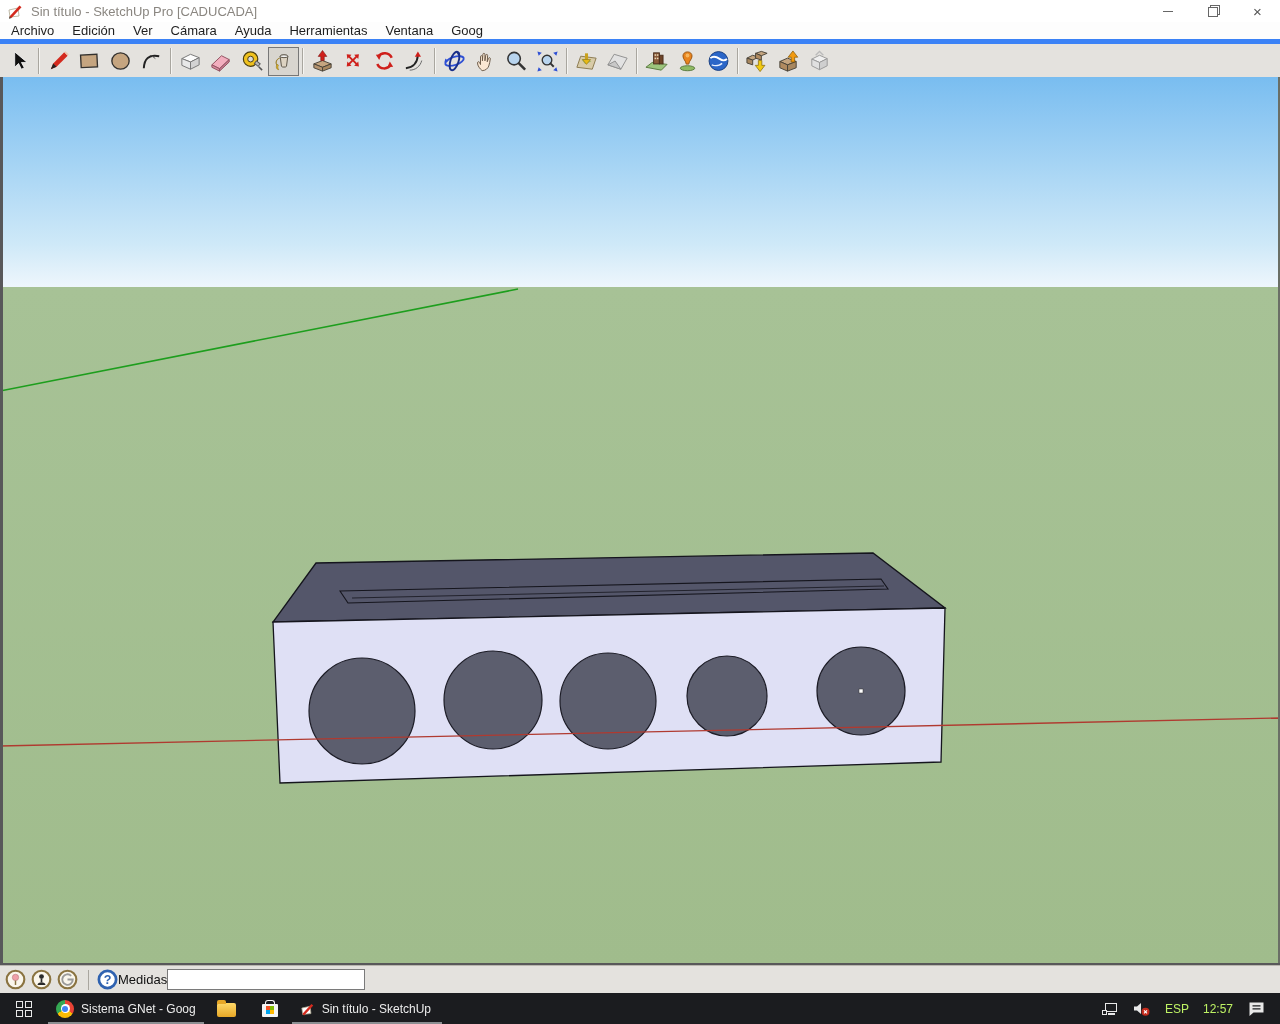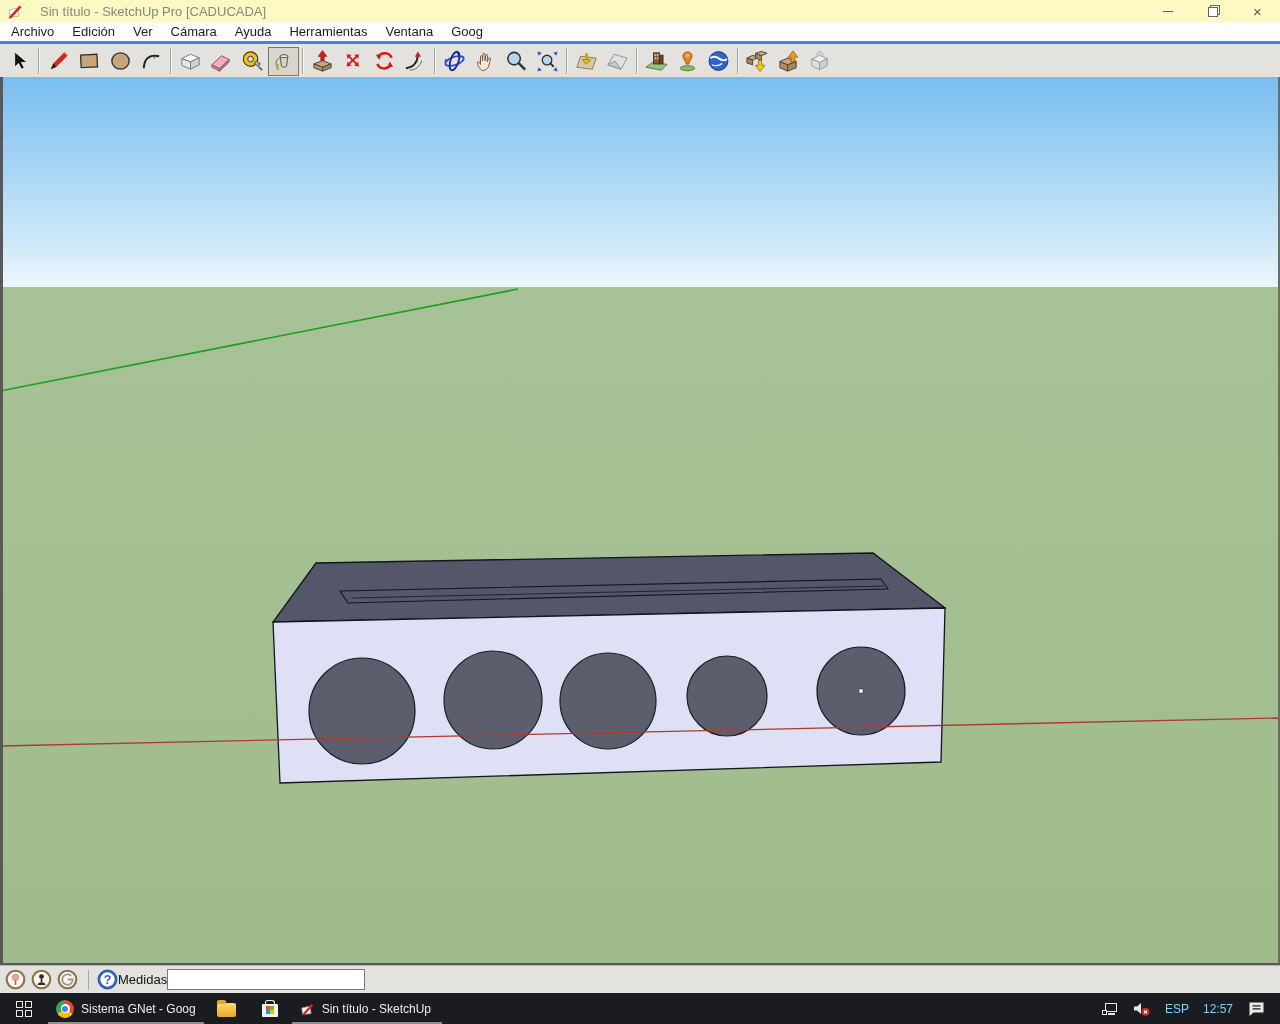--- a/index.html
+++ b/index.html
@@ -1,32 +1,32 @@
 <!DOCTYPE html>
 <html><head>
 <meta charset="utf-8">
 <style>
   * { margin:0; padding:0; box-sizing:border-box; }
   html,body { width:1280px; height:1024px; overflow:hidden; font-family:"Liberation Sans", sans-serif; background:#000; }
   .screen { position:relative; width:1280px; height:1024px; background:#e4e2de; }
 
   
-  .titlebar { position:absolute; top:0; left:0; width:1280px; height:22px; background:#fef9c3; display:flex; align-items:center;gap:9px; }
+  .titlebar { position:absolute; top:0; left:0; width:1280px; height:22px; background:#ffffff; display:flex; align-items:center; }
   .titlebar .app-logo { margin-left:7px; width:16px; height:16px; }
   .titlebar .title-text { margin-left:8px; font-size:13px; color:#8a8680; }
   .win-controls { margin-left:auto; display:flex; height:100%; }
   .win-btn { width:45px; height:22px; display:flex; align-items:center; justify-content:center; color:#666; }
   .glyph-min { width:10px; height:1px; background:#666; display:block; }
   .glyph-restore { position:relative; width:9px; height:9px; display:block; }
   .glyph-restore::before { content:""; position:absolute; top:-2px; left:2px; width:8px; height:8px; border:1px solid #666; }
   .glyph-restore::after { content:""; position:absolute; top:0; left:0; width:8px; height:8px; border:1px solid #666; background:#fdfdfd; }
   .glyph-close { font-size:15px; line-height:1; color:#555; }
 
   
-  .menubar { position:absolute; top:22px; left:0; width:1280px; height:22px; background:#fdfdfd; display:flex; border-bottom:3px solid #3b82f6; }
+  .menubar { position:absolute; top:22px; left:0; width:1280px; height:22px; background:#fdfdfd; display:flex; border-bottom:5px solid #3b82f6; }
   .menu-item { padding:0 9px; font-size:13px; color:#1e1e1e; height:100%; display:flex; align-items:center; cursor:default; }
   .menu-item:first-child { margin-left:2px; }
 
   
   .toolbar { position:absolute; top:45px; left:0; width:1280px; height:32px; background:#e4e2de; display:flex; align-items:center; padding-left:4px; }
   .tbtn { width:31px; height:29px; display:flex; align-items:center; justify-content:center; border:1px solid transparent; }
   .tbtn svg { width:25px; height:25px; display:block; }
   .tbtn.pressed { border:1px solid #777; background:#d8d5cf; }
   .tsep { width:2px; height:26px; margin:0 3px; border-left:1px solid #a9a69f; border-right:1px solid #f6f5f2; }
 
@@ -52,21 +52,21 @@
   .tb-task.running::after { content:""; position:absolute; left:0; right:0; bottom:0; height:2px; background:#8b8f92; }
   .tb-icononly { width:44px; justify-content:center; padding:0; }
   .chrome-ico { position:relative; width:18px; height:18px; border-radius:50%; background:conic-gradient(from 0deg,#ea4335 0 33%,#fbbc05 0 66%,#34a853 0 100%); flex:none; }
   .chrome-ico::before { content:""; position:absolute; inset:4.5px; background:#fff; border-radius:50%; }
   .chrome-ico::after { content:""; position:absolute; inset:6px; background:#4285f4; border-radius:50%; }
   .folder-ico { position:relative; width:19px; height:14px; margin-top:3px; background:linear-gradient(#ffd968,#e8a827); border-radius:2px; }
   .folder-ico::before { content:""; position:absolute; top:-3px; left:0; width:9px; height:4px; background:#e8a827; border-radius:2px 2px 0 0; }
   .store-ico { position:relative; width:16px; height:13px; margin-top:3px; background:#f4f4f4; border-radius:1px; display:flex; align-items:center; justify-content:center; }
   .store-ico::before { content:""; position:absolute; top:-4px; width:8px; height:5px; border:1.5px solid #f4f4f4; border-bottom:none; border-radius:3px 3px 0 0; }
   .store-ico i { width:8px; height:8px; background:conic-gradient(#7fba00 0 25%,#ffb900 0 50%,#00a4ef 0 75%,#f25022 0); }
-  .tray { margin-left:auto; display:flex; align-items:flex-end; color:#7dd3fc; font-size:12px; }
+  .tray { margin-left:auto; display:flex; align-items:flex-end; color:#bef264; font-size:12px; }
   .tray-item { display:flex; align-items:center; justify-content:center; padding:0 7px; height:100%; }
   .net-ico { position:relative; width:16px; height:12px; }
   .net-ico .scr { position:absolute; top:0; left:3px; width:12px; height:9px; border:1.3px solid #e8e8e8; }
   .net-ico .base { position:absolute; bottom:0; left:6px; width:7px; height:1.3px; background:#e8e8e8; }
   .net-ico .plug { position:absolute; bottom:0; left:0; width:5px; height:5px; border:1.2px solid #e8e8e8; background:#1b1c1f; }
 </style>
 </head>
 <body>
 
 <div class="screen">

